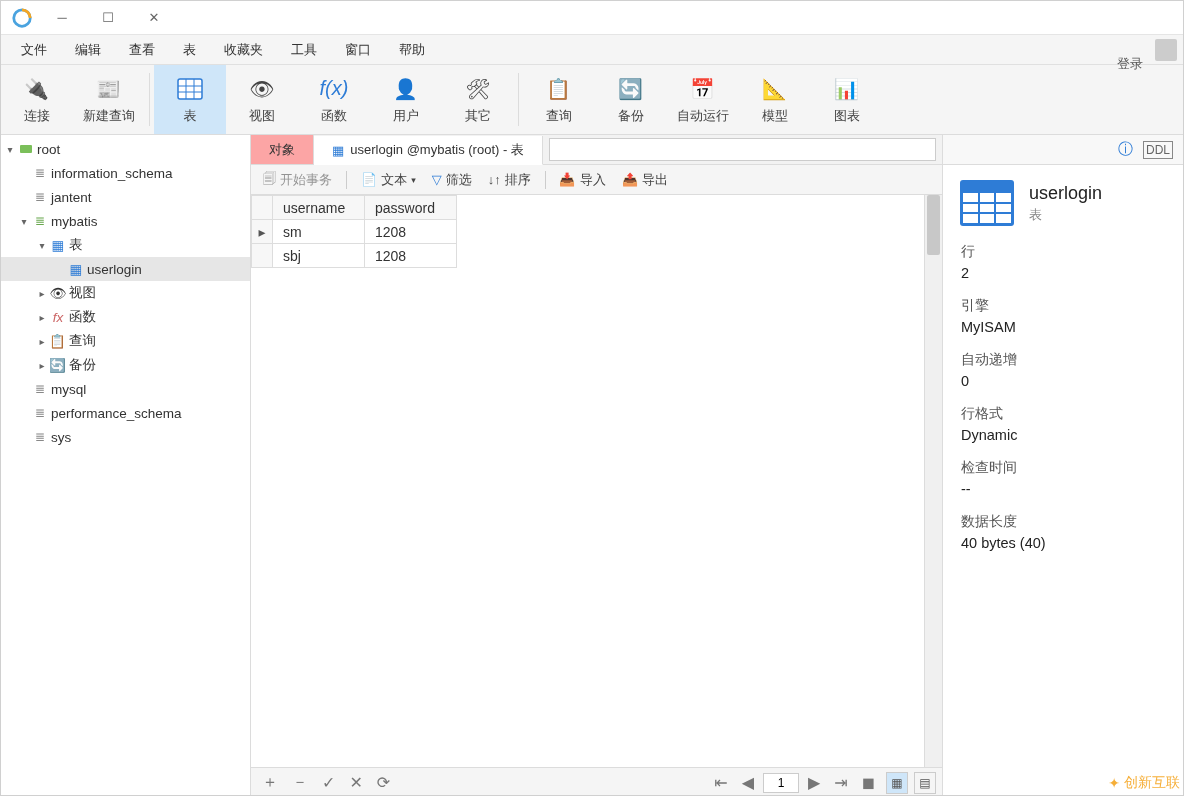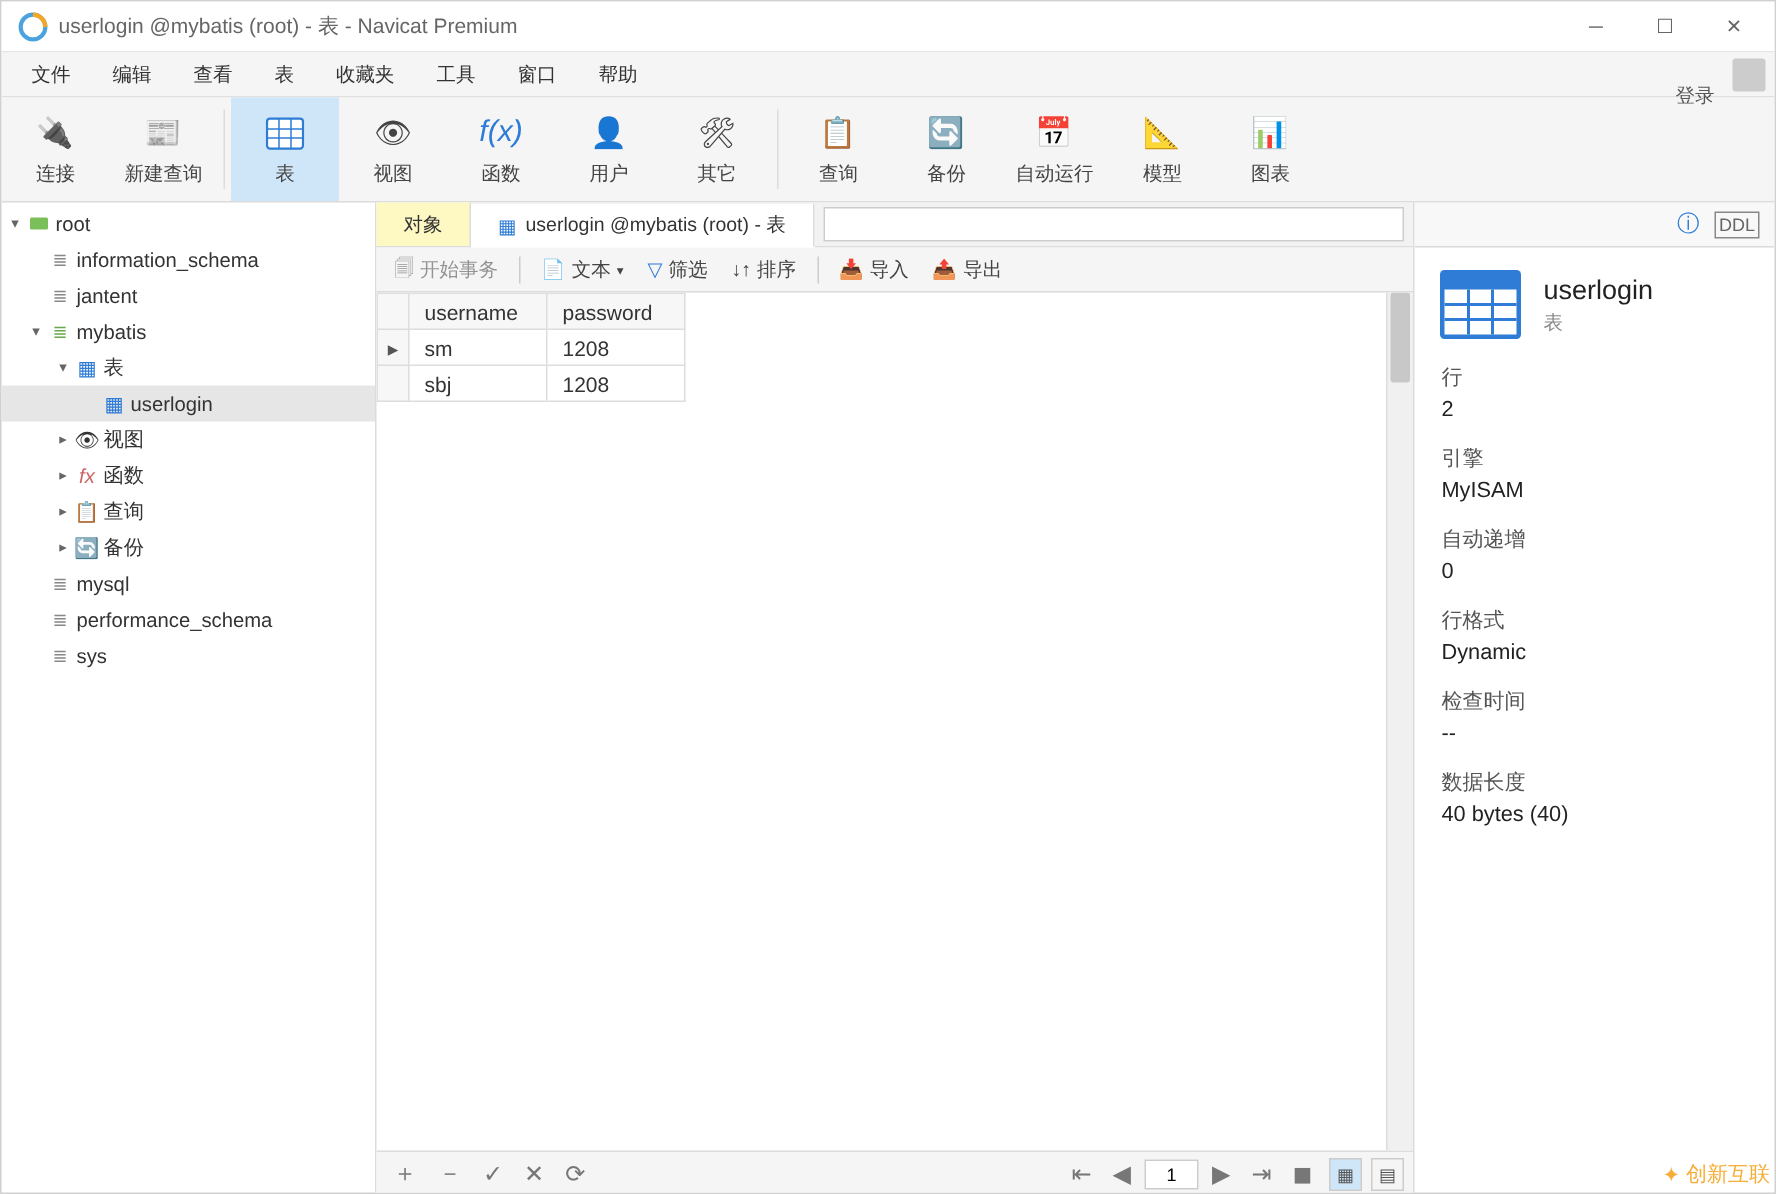--- a/index.html
+++ b/index.html
@@ -27,21 +27,21 @@
 .tree-row { height: 24px; display: flex; align-items: center; font-size: 13.5px; color: #333; cursor: default; }
 .tree-row.sel { background: #e6e6e6; }
 .tree-row .caret { width: 14px; text-align: center; color: #666; font-size: 10px; }
 .tree-row .ico { width: 18px; height: 16px; display: inline-flex; align-items: center; justify-content: center; margin-right: 2px; }
 .db-ico { color: #888; font-size: 12px; }
 .db-ico.g { color: #6aa84f; }
 .tbl-ico { color: #2e7cd6; }
 
 .content { flex: 1; display: flex; flex-direction: column; border-right: 1px solid #dcdcdc; }
 .tabs { height: 30px; display: flex; align-items: stretch; background: #f2f2f2; border-bottom: 1px solid #dcdcdc; }
-.tab { padding: 0 18px; display: flex; align-items: center; gap: 6px; border-right: 1px solid #dcdcdc; background: #fef9c3; }
+.tab { padding: 0 18px; display: flex; align-items: center; gap: 6px; border-right: 1px solid #dcdcdc; background: #fca5a5; }
 .tab.active { background: #fff; border-bottom: 1px solid #fff; position: relative; top: 1px; }
 .searchbox { flex: 1; margin: 3px 6px; border: 1px solid #ccc; background: #fff; }
 
 .tbl-toolbar { height: 30px; display: flex; align-items: center; gap: 4px; background: #f5f5f5; border-bottom: 1px solid #dcdcdc; padding: 0 6px; }
 .tbl-tbtn { display: flex; align-items: center; gap: 4px; padding: 2px 6px; color: #444; }
 .tbl-tbtn.dim { opacity: .55; }
 .tbl-tsep { width: 1px; height: 18px; background: #ccc; margin: 0 4px; }
 
 .grid-wrap { flex: 1; display: flex; overflow: hidden; }
 .grid { flex: 1; overflow: auto; position: relative; }
@@ -77,21 +77,20 @@
 </head>
 <body>
 
 <div class="titlebar">
   <span class="app-icon">
     <svg viewBox="0 0 24 24">
         <circle cx="12" cy="12" r="9" fill="none" stroke="#4aa3df" stroke-width="3"></circle>
         <path d="M12 3 A9 9 0 0 1 21 12" fill="none" stroke="#f5a623" stroke-width="3"></path>
       </svg>
   </span>
-  <span class="title">userlogin @mybatis (root) - 表 - Navicat Premium</span>
   <div class="win-btn">─</div>
   <div class="win-btn">☐</div>
   <div class="win-btn">✕</div>
 </div>
 
 <div class="menubar">
   <div class="menu-item">文件</div>
   <div class="menu-item">编辑</div>
   <div class="menu-item">查看</div>
   <div class="menu-item">表</div>

